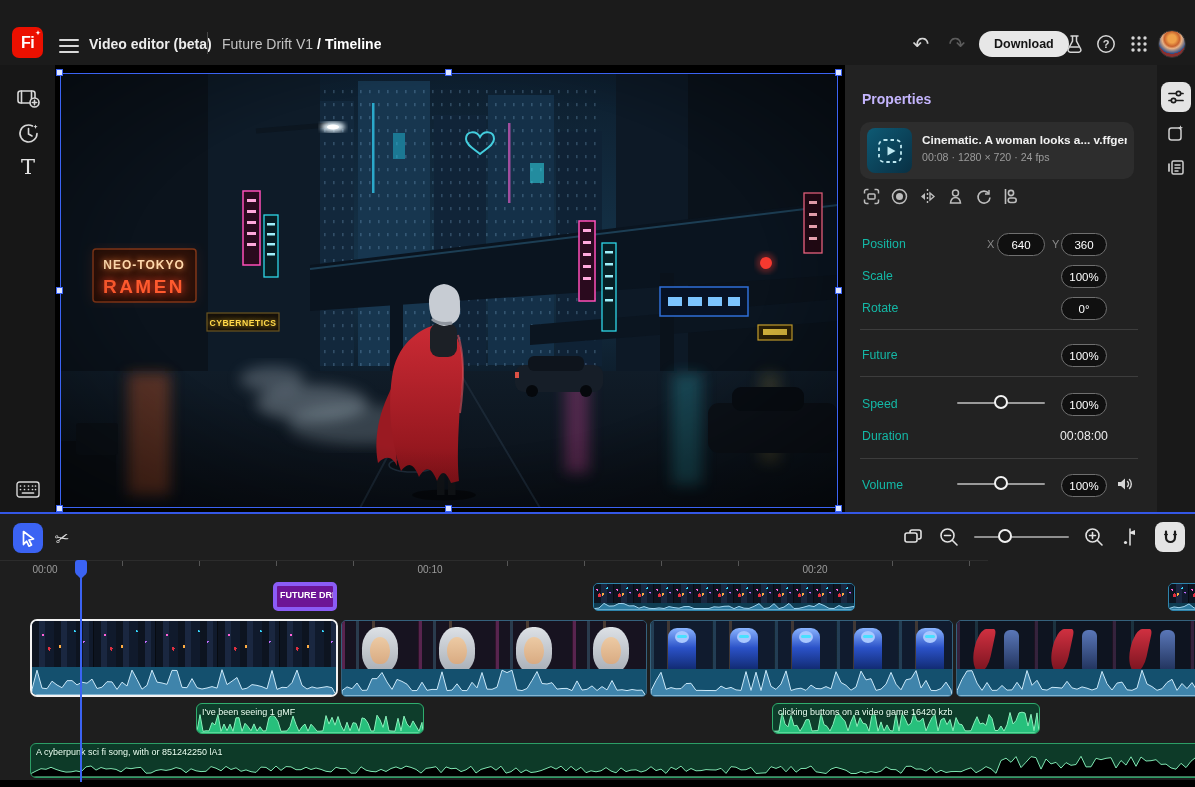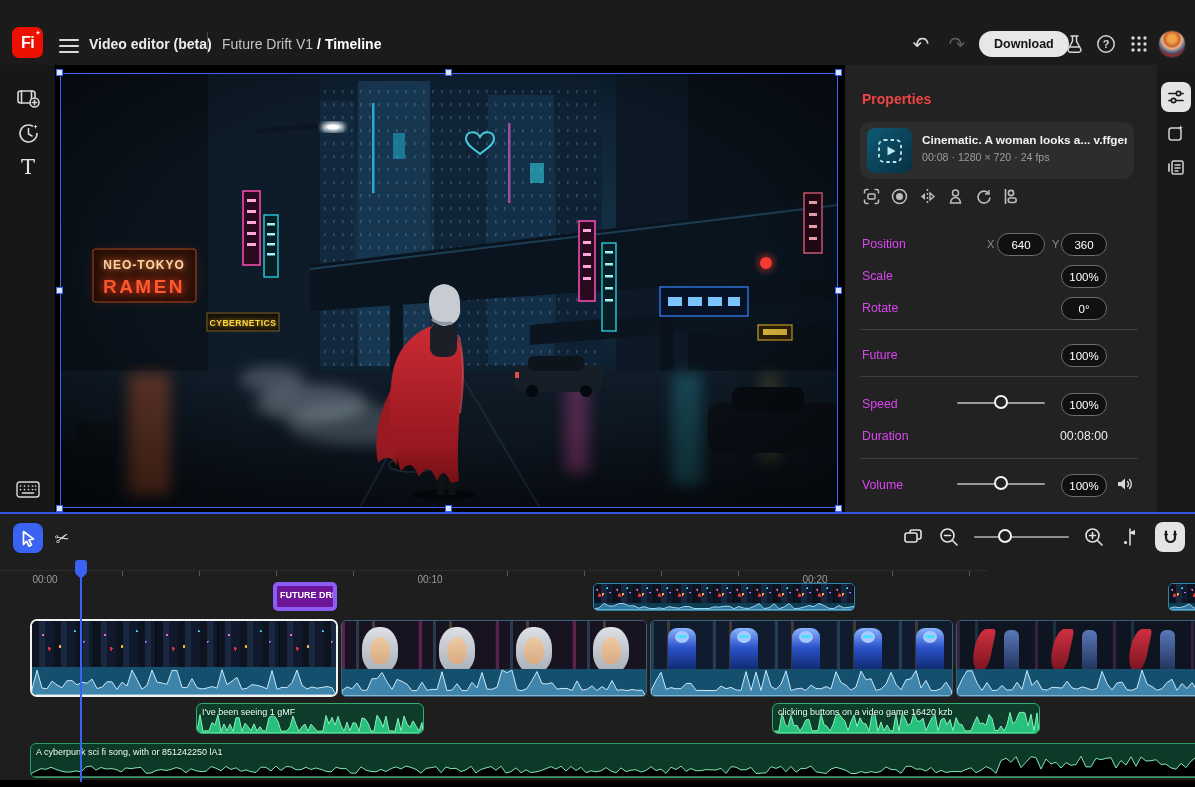--- a/index.html
+++ b/index.html
@@ -41,32 +41,32 @@
   .text-tool { font-family:"DejaVu Serif", serif; font-size:21px; color:#e2e2e2; }
 
   
   .stage { position:absolute; left:55px; top:65px; width:790px; height:447px; background:#000; }
   .preview { position:absolute; left:5px; top:8px; width:778px; height:435px; background:#05080c; }
   .sel-border { position:absolute; inset:0; border:1.5px solid #3b63f3; pointer-events:none; z-index:6; }
   .handle { position:absolute; width:7px; height:7px; background:#dfe6ff; border:1px solid #3b63f3; z-index:7; }
 
   
   .props { position:absolute; left:845px; top:65px; width:312px; height:447px; background:#222; z-index:20; }
-  .props-title { position:absolute; left:17px; top:26px; font-size:14px; font-weight:bold; color:#ef4444; }
+  .props-title { position:absolute; left:17px; top:26px; font-size:14px; font-weight:bold; color:#c4b5fd; }
   .clip-card { position:absolute; left:15px; top:57px; width:274px; height:57px; background:#2d2d2d;
     border-radius:10px; cursor:pointer; }
   .clip-thumb { position:absolute; left:7px; top:6px; width:45px; height:45px; border-radius:8px;
     background:linear-gradient(135deg,#0e5a74,#0a3c52 70%,#093043); display:flex; align-items:center; justify-content:center; }
   .clip-name { position:absolute; left:62px; top:11px; width:205px; font-size:11.8px; font-weight:bold;
     color:#f1f1f1; white-space:nowrap; overflow:hidden; }
   .clip-meta { position:absolute; left:62px; top:29px; font-size:10.6px; color:#9b9b9b; }
   .prop-iconrow { position:absolute; left:18px; top:123px; display:flex; gap:11px; }
   .pico { width:17px; height:17px; color:#bdbdbd; cursor:pointer; }
   .prow { position:absolute; left:0; width:312px; height:26px; }
-  .prow .lab { position:absolute; left:17px; top:6px; font-size:12.3px; color:#d946ef; }
+  .prow .lab { position:absolute; left:17px; top:6px; font-size:12.3px; color:#14b8a6; }
   .pill { position:absolute; height:23px; background:#101010; border:1.5px solid #6f6f6f; border-radius:13px;
     color:#fff; font-size:11.5px; display:flex; align-items:center; justify-content:center; cursor:text; }
   .axis-lab { position:absolute; top:7px; font-size:11px; color:#8a8a8a; }
   .pdiv { position:absolute; left:15px; width:278px; height:1px; background:#3d3d3d; }
   .slider { position:absolute; top:11px; height:2px; background:#9a9a9a; border-radius:2px; cursor:pointer; }
   .slider .sthumb { position:absolute; top:-7px; width:14px; height:14px; border-radius:50%;
     background:#222; border:2px solid #f2f2f2; cursor:grab; }
   .durval { position:absolute; font-size:12.3px; color:#ececec; }
   .spk { position:absolute; width:18px; height:18px; color:#d6d6d6; cursor:pointer; }
 
@@ -88,21 +88,21 @@
     align-items:center; justify-content:center; gap:15px; }
   .tc-cur { font-size:13.5px; font-weight:bold; color:#f5f5f5; letter-spacing:.3px; }
   .tc-total { font-size:13.5px; color:#b5b5b5; letter-spacing:.3px; }
   .tr-ico { width:22px; height:22px; color:#e2e2e2; cursor:pointer; }
   .transport-right { position:absolute; right:10px; top:8px; height:30px; display:flex; align-items:center; gap:14px; }
   .zoom-slider { position:relative; width:95px; height:2px; background:#8f8f8f; border-radius:2px; cursor:pointer; }
   .zoom-slider .sthumb { position:absolute; top:-7px; left:24px; width:14px; height:14px; border-radius:50%;
     background:#1e1e1e; border:2px solid #f0f0f0; }
 
   
-  .ruler { position:absolute; left:0; top:56px; width:988px; height:18px; border-top:1px solid #2c2c2c;
+  .ruler { position:absolute; left:0; top:46px; width:988px; height:18px; border-top:1px solid #2c2c2c;
     overflow:hidden; cursor:pointer; }
   .ruler-label { position:absolute; top:3px; transform:translateX(-50%); font-size:10px; color:#9c9c9c; }
   .ruler-tick { position:absolute; top:0; width:1px; height:5px; background:#565656; }
 
   
   .track { position:absolute; left:0; width:1195px; overflow:hidden; }
   .clip { position:absolute; border-radius:5px; overflow:hidden; cursor:pointer; }
   .title-clip { background:#6d1596; border:4px solid #8b5cf6; color:#fff; font-size:9px; font-weight:bold;
     padding:4px 3px; white-space:nowrap; }
   .strip-clip { background:#0e3c52; border:1px solid #2e84ab; }

